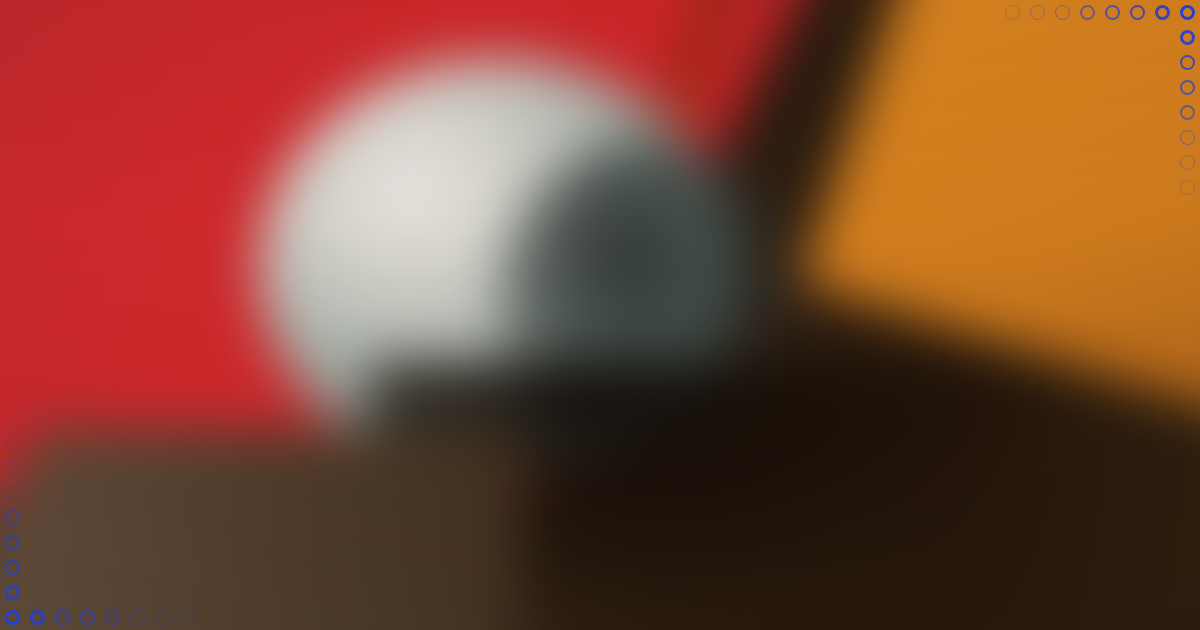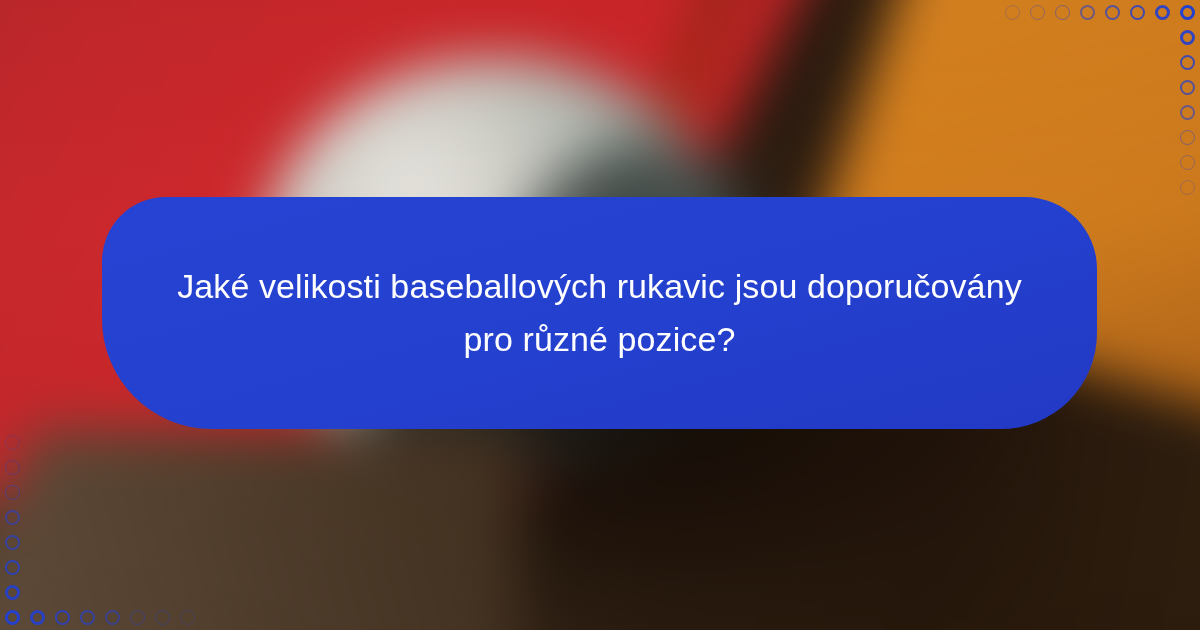--- a/index.html
+++ b/index.html
@@ -252,17 +252,14 @@
       <div class="dot" style="border-width: 1.5px; border-color: rgb(36, 64, 206); opacity: 0.25; left: 180px; bottom: 5px;"></div>
       <div class="dot" style="border-width: 3px; border-color: rgb(36, 64, 206); opacity: 0.92; left: 5px; bottom: 30px;"></div>
       <div class="dot" style="border-width: 2.7px; border-color: rgb(36, 64, 206); opacity: 0.82; left: 5px; bottom: 55px;"></div>
       <div class="dot" style="border-width: 2.4px; border-color: rgb(36, 64, 206); opacity: 0.7; left: 5px; bottom: 80px;"></div>
       <div class="dot" style="border-width: 2.1px; border-color: rgb(36, 64, 206); opacity: 0.58; left: 5px; bottom: 105px;"></div>
       <div class="dot" style="border-width: 1.9px; border-color: rgb(36, 64, 206); opacity: 0.45; left: 5px; bottom: 130px;"></div>
       <div class="dot" style="border-width: 1.7px; border-color: rgb(36, 64, 206); opacity: 0.35; left: 5px; bottom: 155px;"></div>
       <div class="dot" style="border-width: 1.5px; border-color: rgb(36, 64, 206); opacity: 0.25; left: 5px; bottom: 180px;"></div>
     </div>
 
-  <div class="question-card">
-    <div class="question-text">Jaké velikosti baseballových rukavic jsou doporučovány pro různé pozice?</div>
-  </div>
 
 </div>
 
 </body></html>

